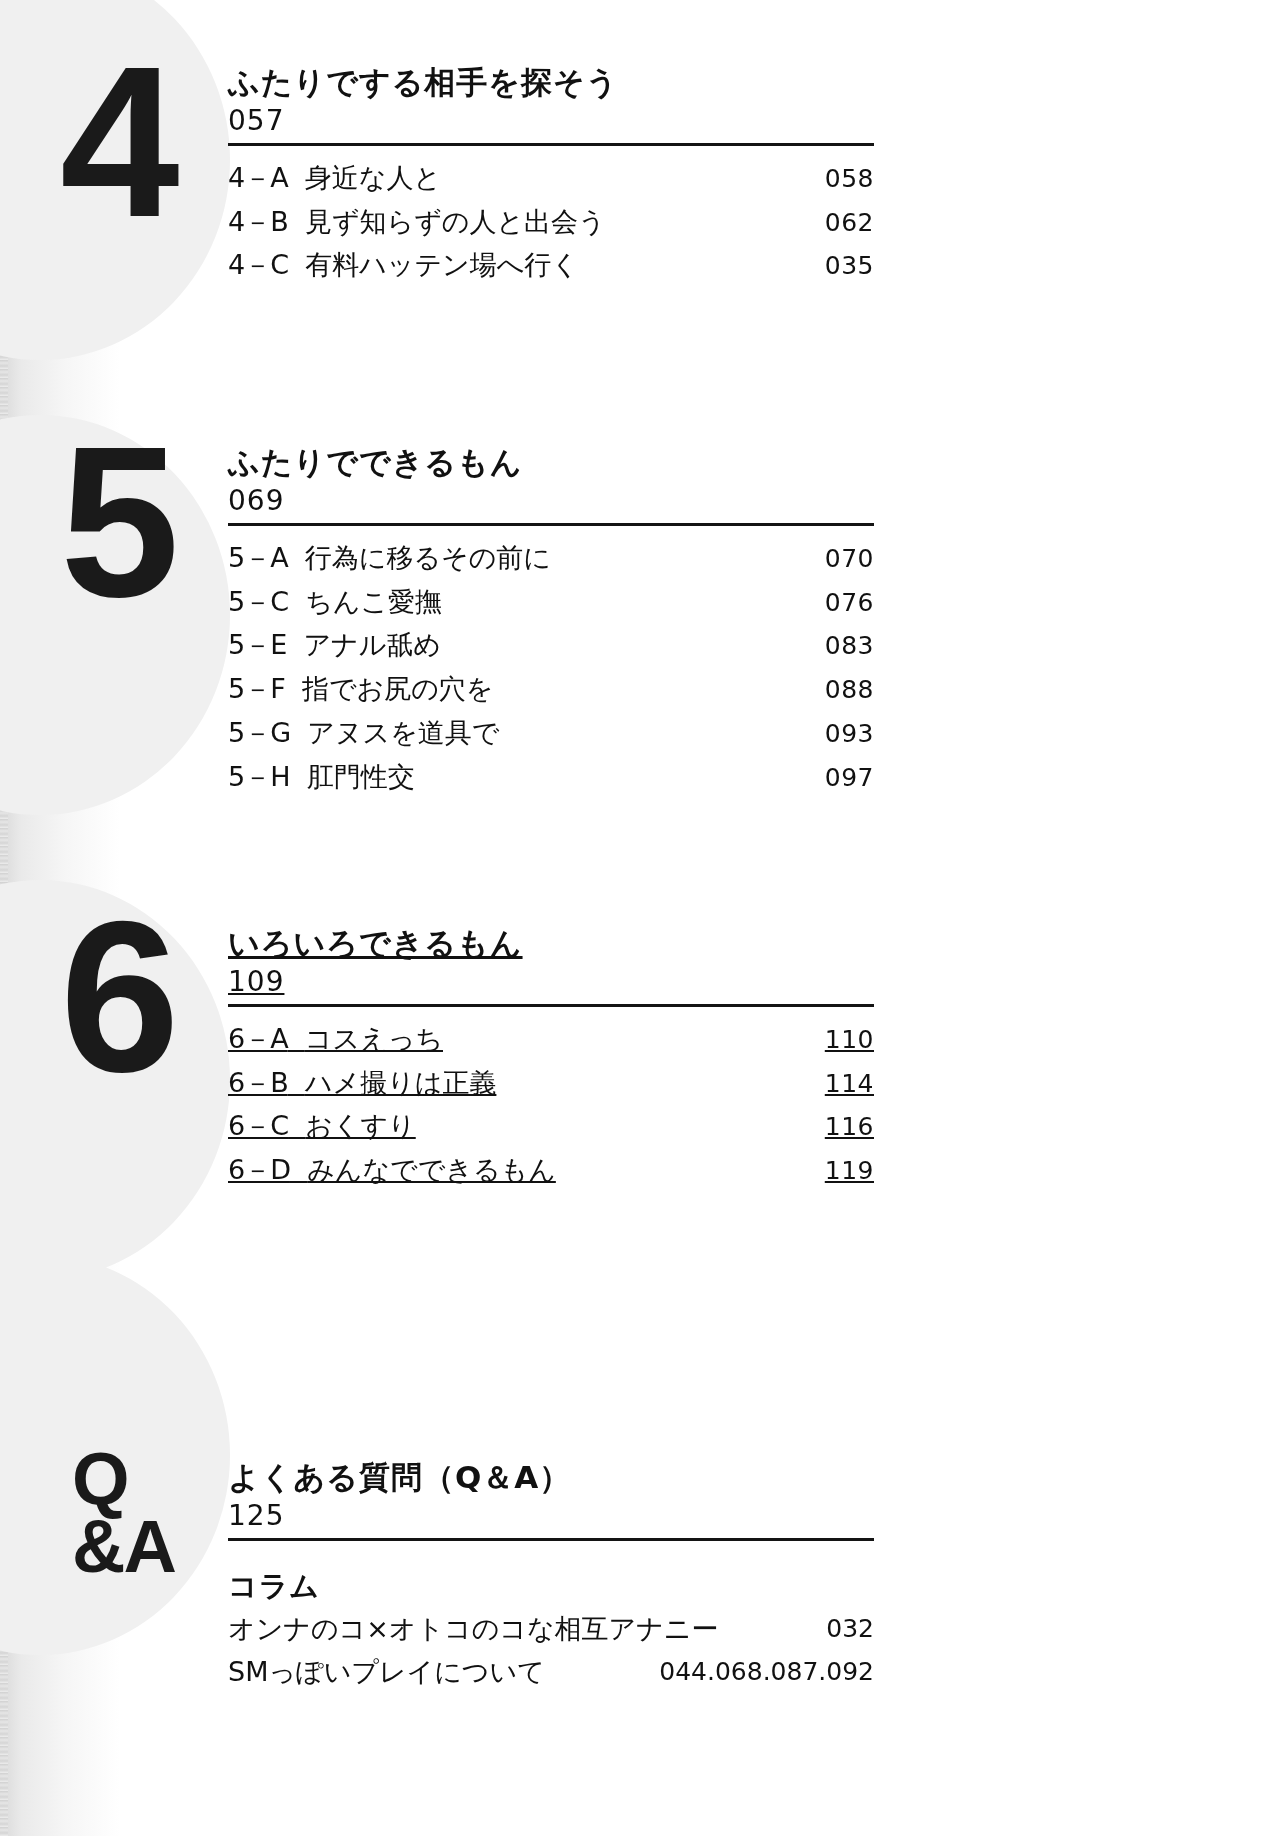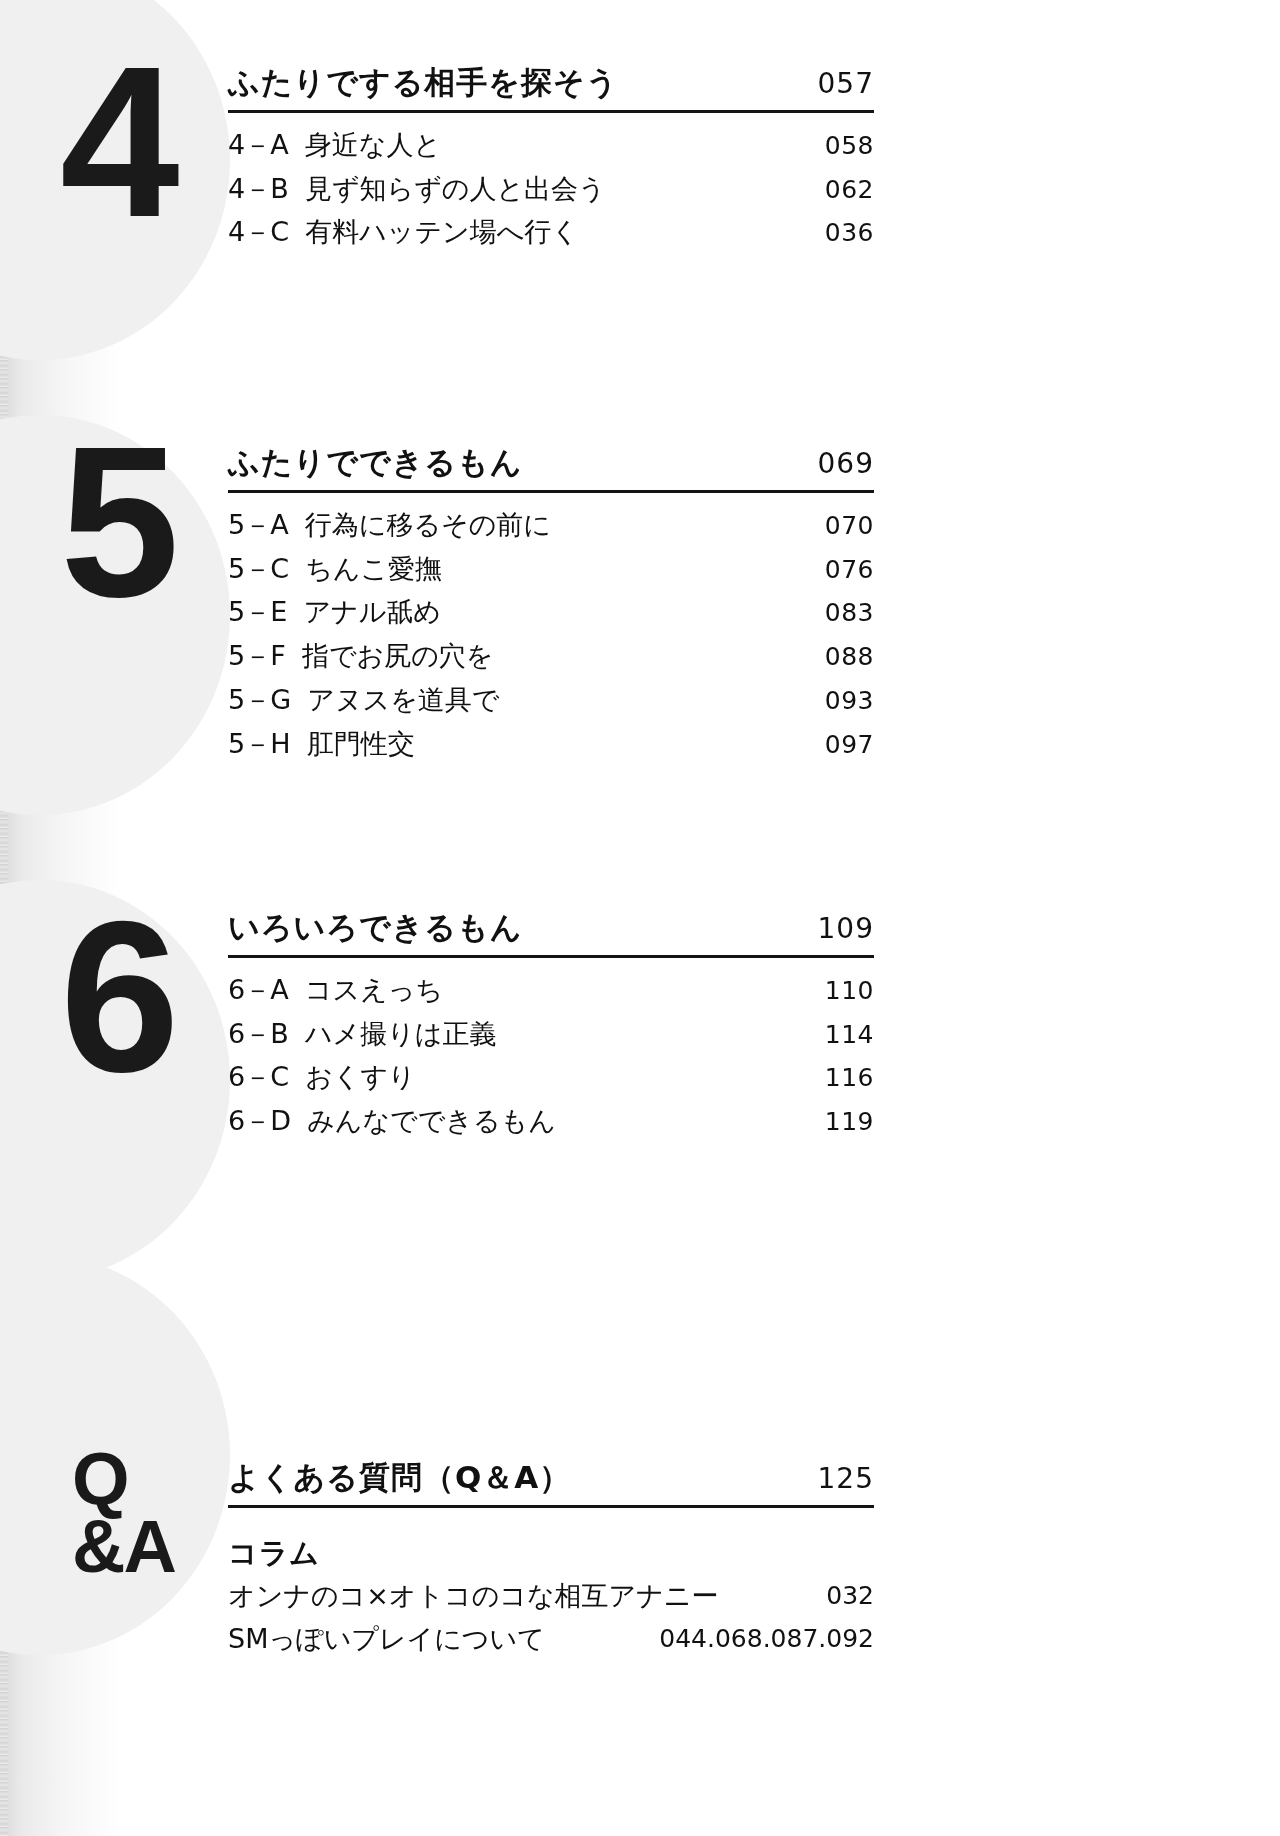--- a/index.html
+++ b/index.html
@@ -68,20 +68,21 @@
     position: absolute;
     left: 228px;
     width: 646px;
   }
   .chap-title-row {
     display: flex;
     align-items: baseline;
     justify-content: space-between;
     border-bottom: 3px solid #141414;
     padding-bottom: 6px;
+    flex-direction: column;
   }
   .chap-title {
     font-size: 31px;
     font-weight: 700;
     letter-spacing: 1px;
   }
   .chap-page {
     font-size: 28px;
     font-weight: 400;
     letter-spacing: 1px;
@@ -163,21 +164,21 @@
           <span class="pageno">058</span>
         </div>
         <div class="entry">
           <span class="label"><span class="e-code">4－B</span>&nbsp;&nbsp;<span>見ず知らずの人と出会う</span></span>
           <span class="spacer"></span>
           <span class="pageno">062</span>
         </div>
         <div class="entry">
           <span class="label"><span class="e-code">4－C</span>&nbsp;&nbsp;<span>有料ハッテン場へ行く</span></span>
           <span class="spacer"></span>
-          <span class="pageno">036</span>
+          <span class="pageno">035</span>
         </div>
       </div>
     </div>
   </div>
 
   <div class="chapter" style="top:430px;">
     <div class="chapnum" style="top:0px;">5</div>
     <div class="chap-body" style="top:12px;">
       <div class="chap-title-row">
         <span class="chap-title">ふたりでできるもん</span>
@@ -213,21 +214,21 @@
           <span class="label"><span class="e-code">5－H</span>&nbsp;&nbsp;<span>肛門性交</span></span>
           <span class="spacer"></span>
           <span class="pageno">097</span>
         </div>
       </div>
     </div>
   </div>
 
   <div class="chapter" style="top:895px;">
     <div class="chapnum" style="top:10px;">6</div>
-    <div class="chap-body" style="top:12px;">
+    <div class="chap-body" style="top:28px;text-decoration:underline;">
       <div class="chap-title-row">
         <span class="chap-title">いろいろできるもん</span>
         <span class="chap-page">109</span>
       </div>
       <div class="entries">
         <div class="entry">
           <span class="label"><span class="e-code">6－A</span>&nbsp;&nbsp;<span>コスえっち</span></span>
           <span class="spacer"></span>
           <span class="pageno">110</span>
         </div>

